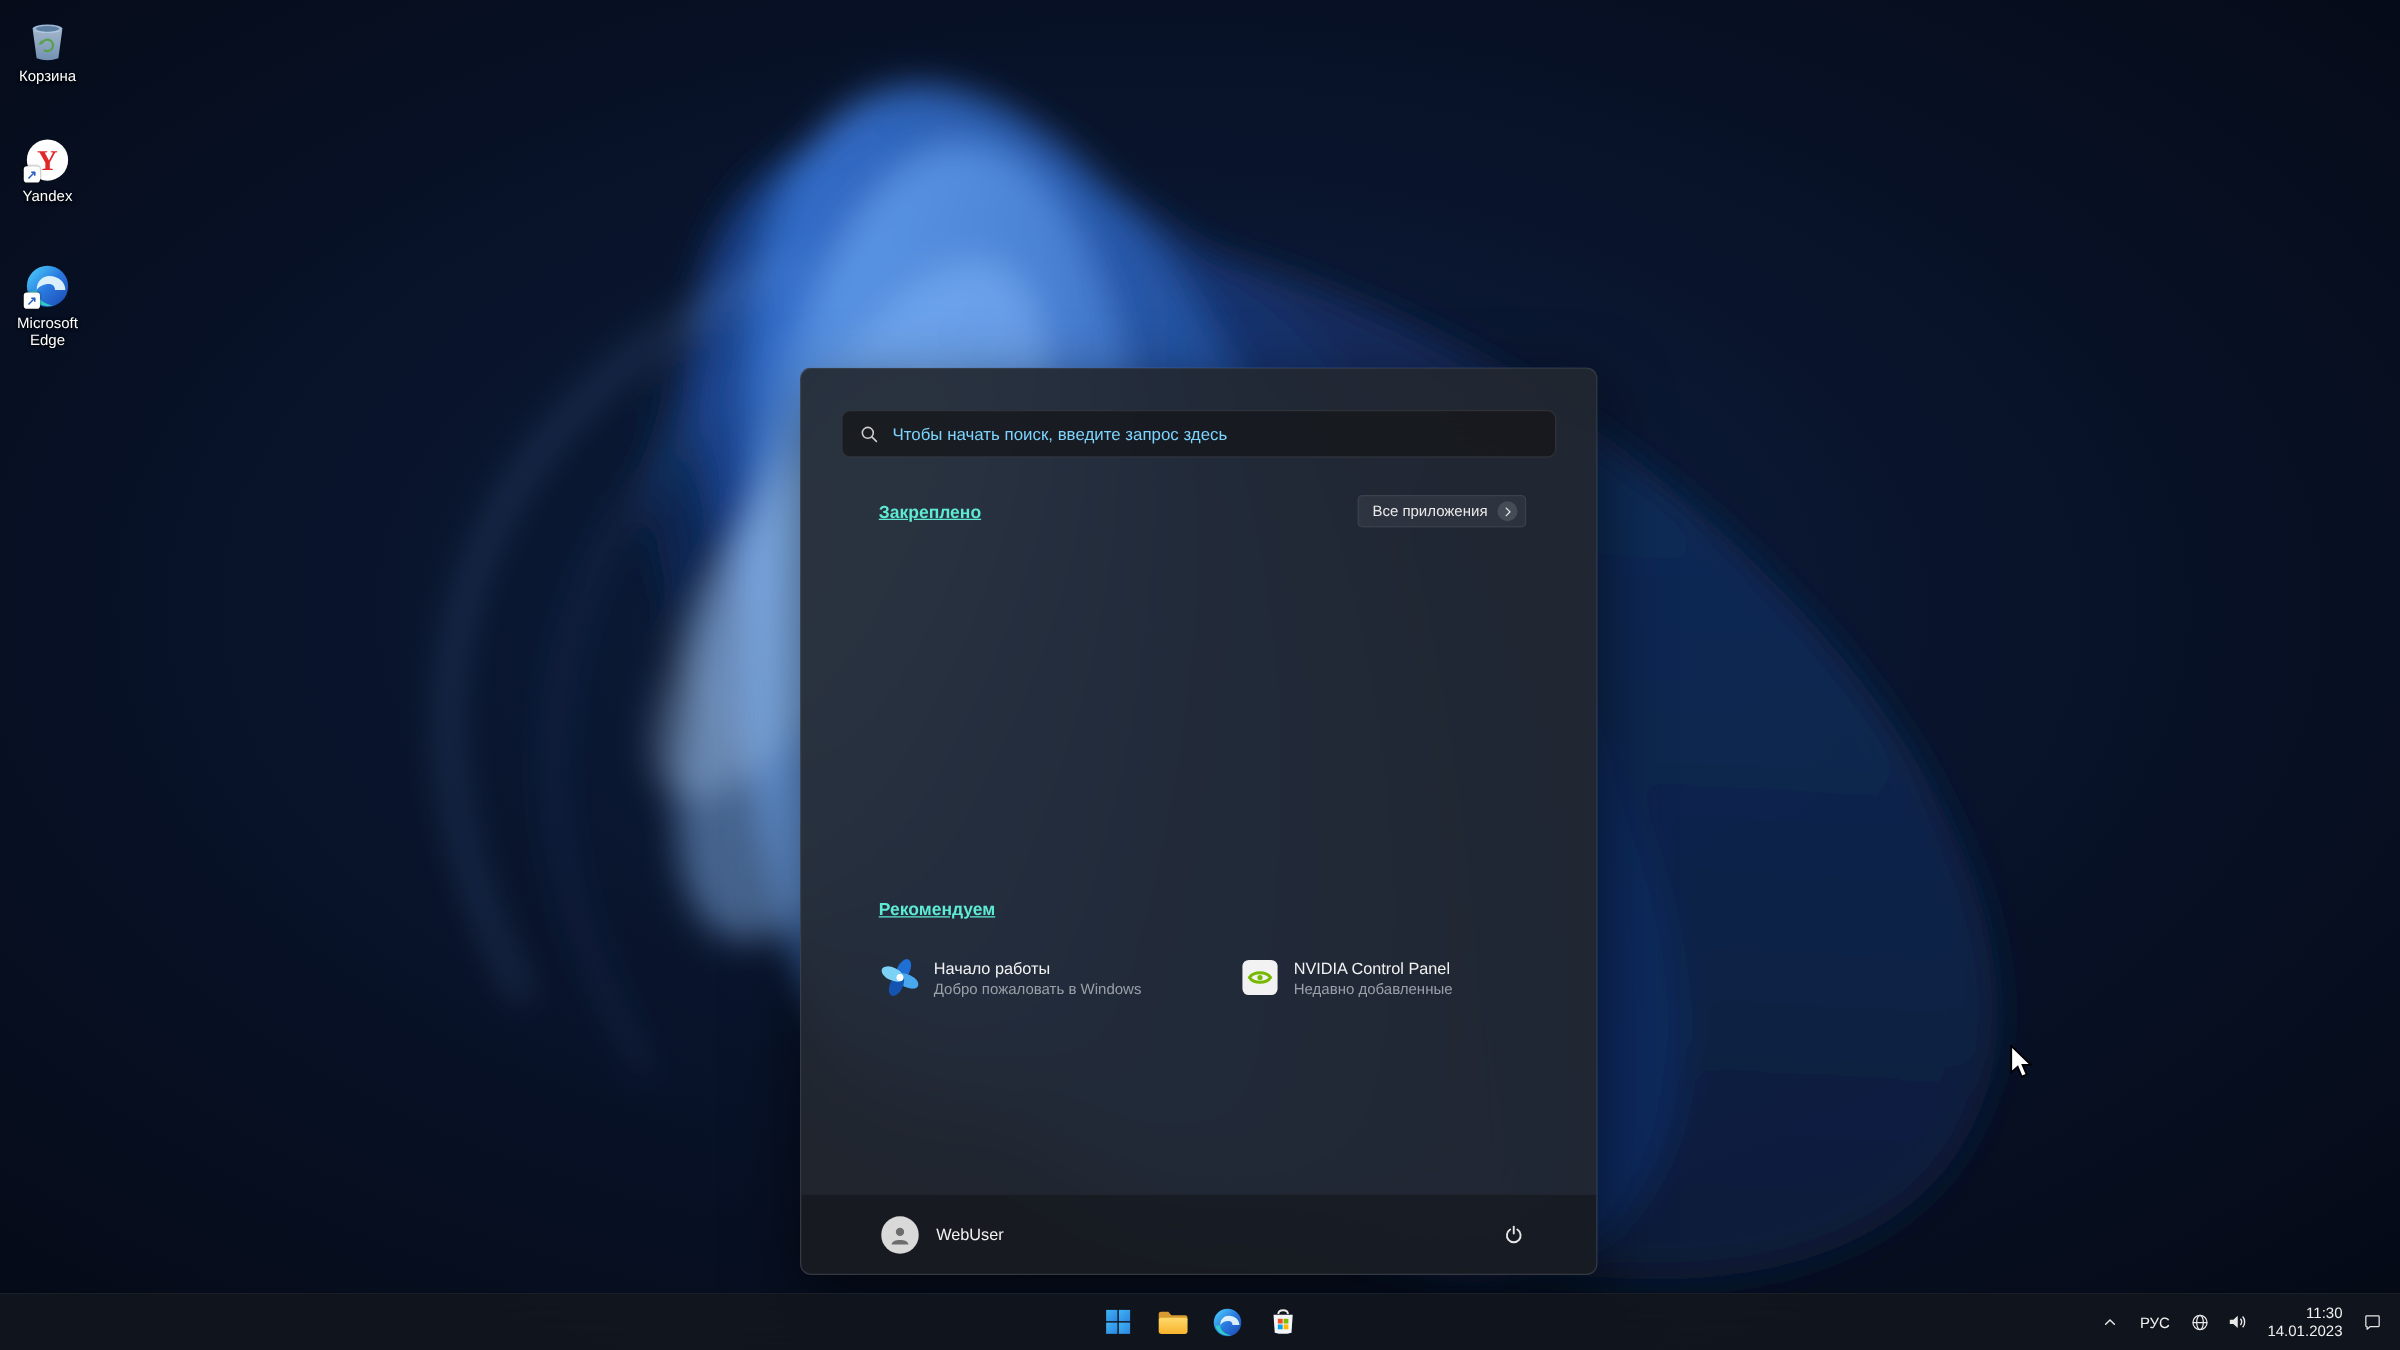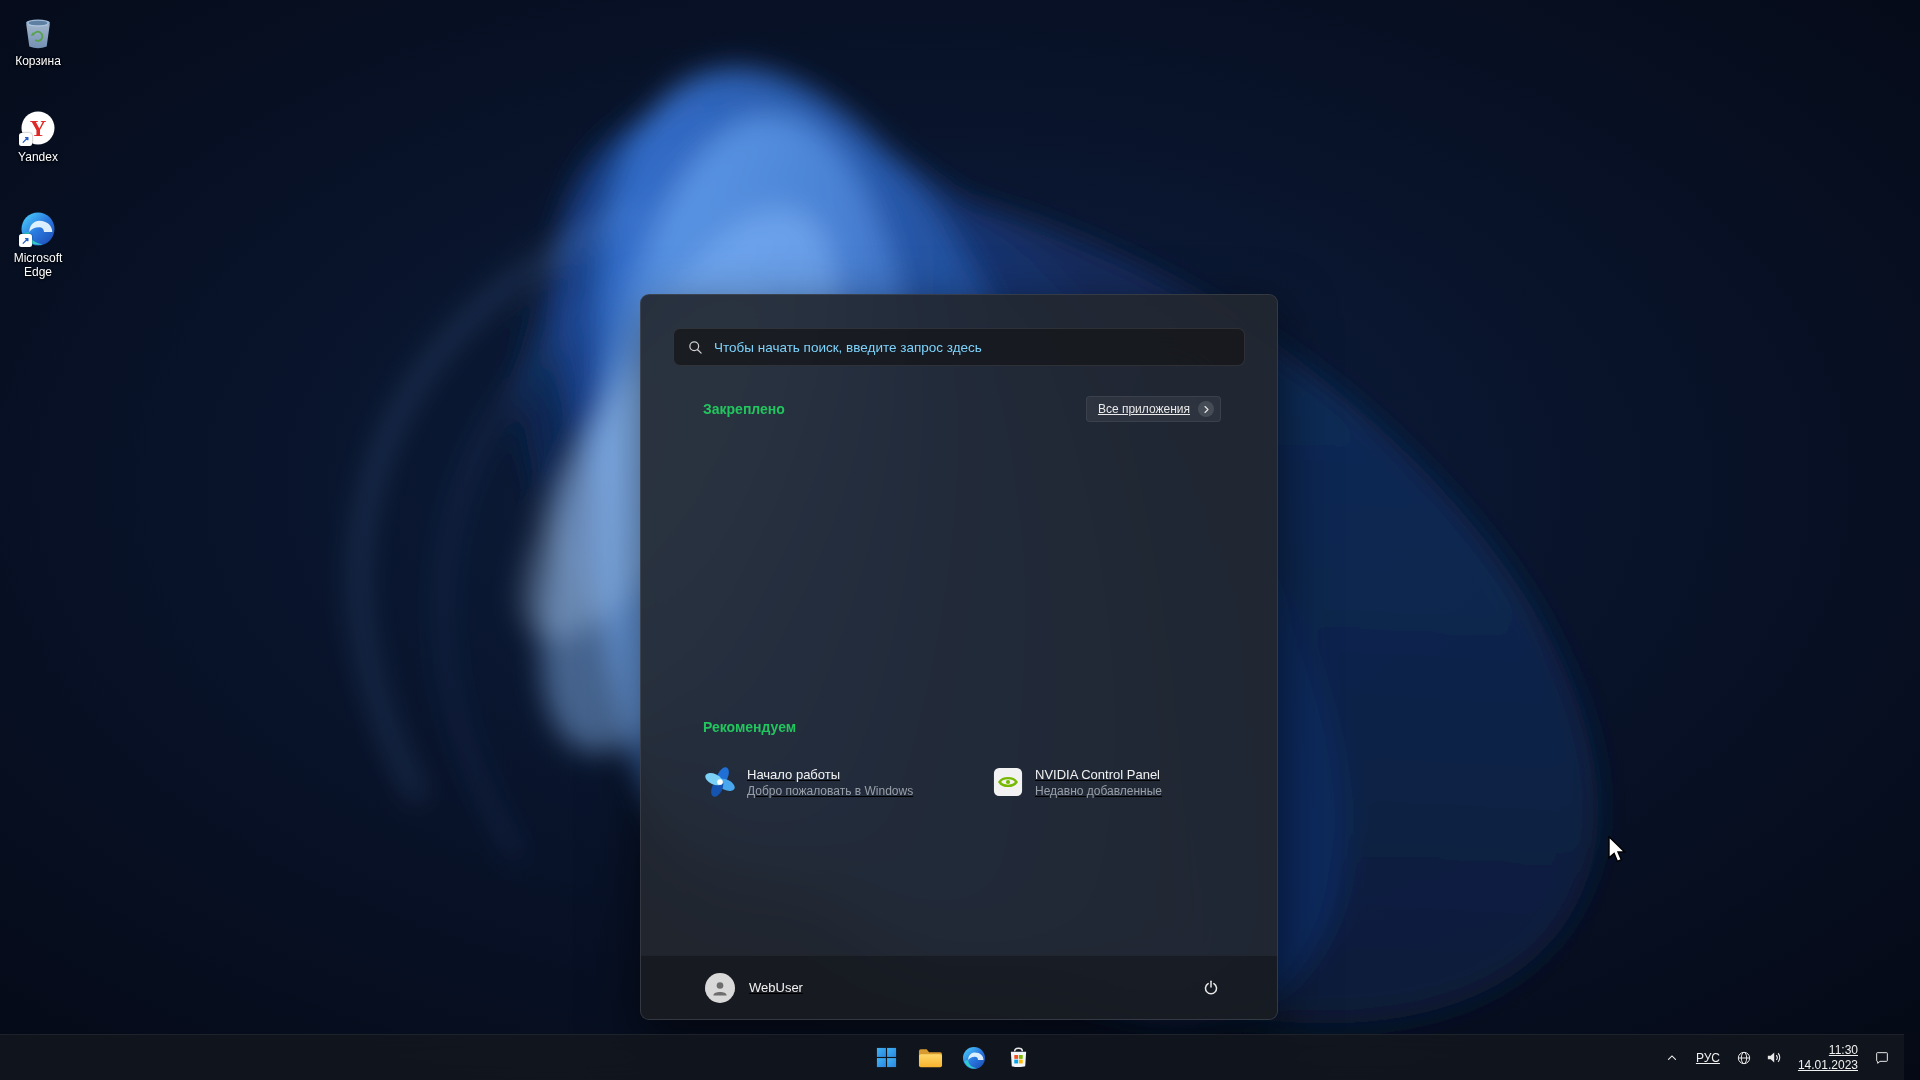--- a/index.html
+++ b/index.html
@@ -1,18 +1,18 @@
 <!DOCTYPE html>
 <html><head>
 <meta charset="utf-8">
 <style>
   *{box-sizing:border-box;margin:0;padding:0;}
   html,body{width:1920px;height:1080px;overflow:hidden;}
   body{font-family:"Liberation Sans",sans-serif;background:#04070f;color:#f0f0f0;}
-  button{font-family:inherit;cursor:default;text-decoration:underline;}
+  button{font-family:inherit;cursor:default;}
   .screen{position:relative;width:1920px;height:1080px;overflow:hidden;}
 
   
   .wallpaper{position:absolute;inset:0;display:block;}
 
   
   .desk-icon{position:absolute;left:0;width:76px;display:flex;flex-direction:column;align-items:center;gap:4px;}
   .di-img{width:38px;height:38px;position:relative;display:flex;align-items:center;justify-content:center;}
   .di-label{font-size:12px;color:#fff;text-align:center;line-height:1.15;
     text-shadow:0 1px 3px rgba(0,0,0,.95),0 0 2px rgba(0,0,0,.8);}
@@ -24,21 +24,21 @@
   .start-menu{position:absolute;left:640px;top:294px;width:638px;height:726px;
     background:rgba(35,39,47,0.92);backdrop-filter:blur(40px) saturate(1.25);
     border:1px solid rgba(255,255,255,0.09);border-radius:9px;
     box-shadow:0 18px 55px rgba(0,0,0,0.6);overflow:hidden;}
   .search-box{position:absolute;top:33px;left:32px;right:32px;height:38px;
     background:rgba(20,22,26,0.75);border:1px solid rgba(255,255,255,0.10);
     border-radius:7px;display:flex;align-items:center;gap:11px;padding:0 14px;}
   .search-ph{font-size:13.5px;color:#7dd3fc;white-space:nowrap;}
   .pinned-row{position:absolute;top:98px;left:62px;right:56px;height:32px;
     display:flex;align-items:center;justify-content:space-between;}
-  .sec-header{font-size:14px;font-weight:bold;color:#22c55e;}
+  .sec-header{font-size:14px;font-weight:bold;color:#5eead4;text-decoration:underline;}
   .all-apps{display:flex;align-items:center;gap:8px;background:rgba(255,255,255,0.06);
     border:1px solid rgba(255,255,255,0.07);border-radius:4px;padding:4px 6px 4px 11px;
     font-size:12px;color:#eaeaea;}
   .chev-circle{width:16px;height:16px;border-radius:50%;background:rgba(255,255,255,0.12);
     display:flex;align-items:center;justify-content:center;}
   .pinned-grid{position:absolute;top:140px;left:32px;right:32px;height:270px;}
   .rec-header{position:absolute;top:424px;left:62px;}
   .rec-grid{position:absolute;top:458px;left:62px;width:576px;display:grid;grid-template-columns:288px 288px;}
   .rec-item{display:flex;align-items:center;gap:12px;height:58px;padding:0 8px 0 2px;border-radius:4px;background:none;border:none;text-align:left;}
   .rec-ic{width:30px;height:30px;flex:0 0 30px;display:flex;align-items:center;justify-content:center;}
@@ -49,21 +49,21 @@
   .user-chip{position:absolute;left:54px;top:50%;transform:translateY(-50%);
     display:flex;align-items:center;gap:14px;padding:6px 10px;border-radius:4px;background:none;border:none;}
   .avatar{width:30px;height:30px;border-radius:50%;background:#d9d9d9;
     display:flex;align-items:center;justify-content:center;overflow:hidden;}
   .user-name{font-size:13px;color:#f2f2f2;}
   .power-btn{position:absolute;right:46px;top:50%;transform:translateY(-50%);
     width:40px;height:36px;display:flex;align-items:center;justify-content:center;
     border-radius:4px;background:none;border:none;}
 
   
-  .taskbar{position:absolute;left:0;right:16px;bottom:0;height:46px;
+  .taskbar{position:absolute;left:0;right:0;bottom:0;height:46px;
     background:rgba(18,22,30,0.9);backdrop-filter:blur(30px);
     border-top:1px solid rgba(255,255,255,0.06);}
   .tb-center{position:absolute;left:50%;top:0;transform:translateX(-50%);height:100%;
     display:flex;align-items:center;gap:4px;}
   .tb-btn{width:40px;height:40px;border-radius:5px;display:flex;align-items:center;
     justify-content:center;background:none;border:none;}
   .tb-tray{position:absolute;right:8px;top:0;height:100%;display:flex;align-items:center;gap:2px;}
   .tray-btn{height:36px;min-width:28px;padding:0 3px;display:flex;align-items:center;
     justify-content:center;border-radius:4px;background:none;border:none;color:#eaeaea;}
   .lang{font-size:12px;padding:0 8px;color:#f0f0f0;}

